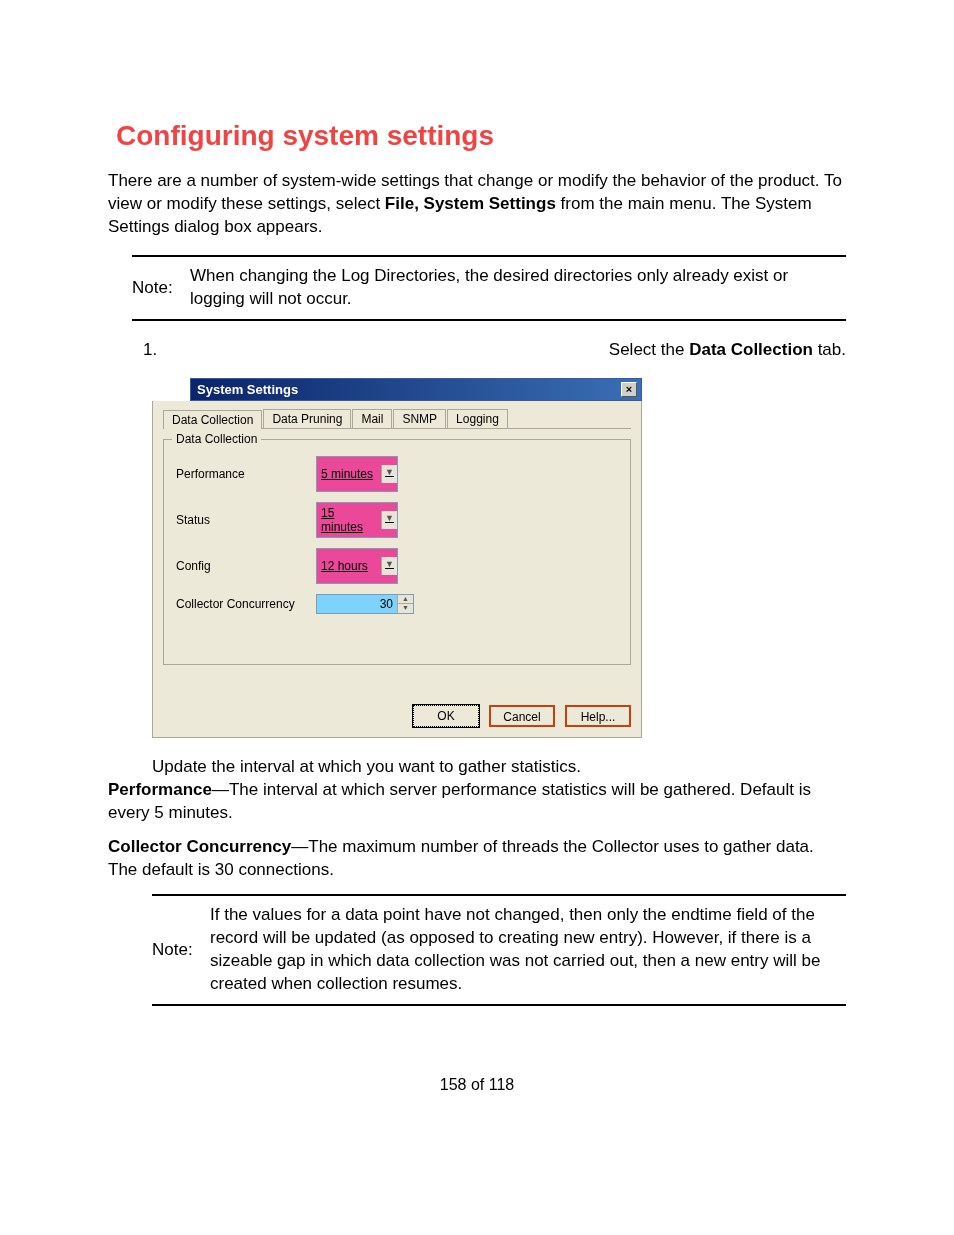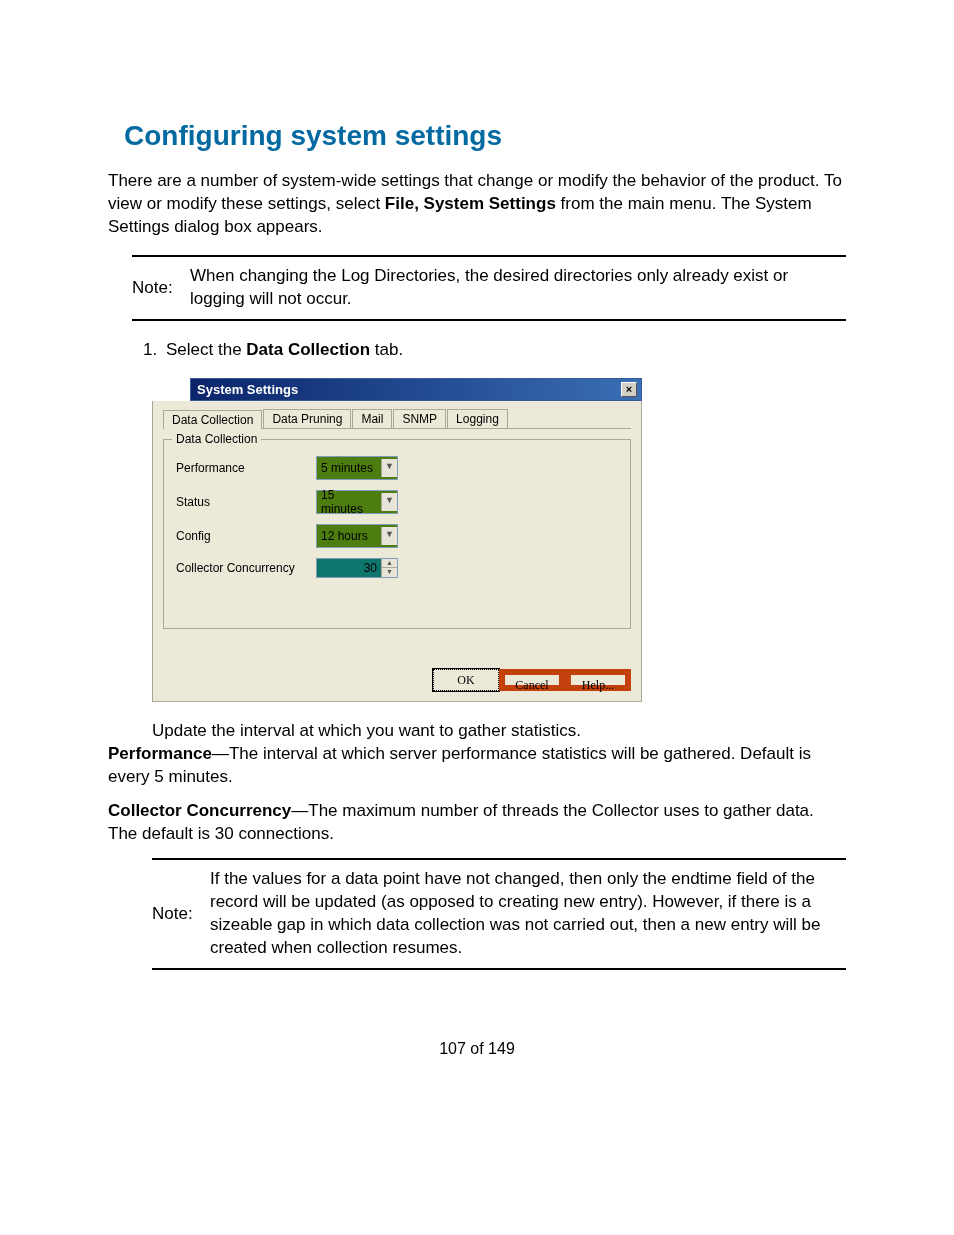--- a/index.html
+++ b/index.html
@@ -9,24 +9,24 @@
     color: #000;
     margin: 0;
     padding: 0;
     background: #fff;
     width: 954px;
   }
   .page {
     padding: 120px 108px 60px 108px;
   }
   h1 {
-    color: #0369a1;
+    color: #ef4444;
     font-size: 28px;
     font-weight: bold;
-    margin: 0 0 18px 16px;
+    margin: 0 0 18px 8px;
   }
   p { margin: 0 0 14px 0; line-height: 1.35; }
   .bold { font-weight: bold; }
   .note-block {
     border-top: 2px solid #000;
     border-bottom: 2px solid #000;
     margin: 16px 0 18px 24px;
     padding: 8px 0;
   }
   .note-table { display: table; width: 100%; }
@@ -35,21 +35,21 @@
     vertical-align: middle;
     width: 58px;
     padding-right: 4px;
   }
   .note-body-cell {
     display: table-cell;
     vertical-align: middle;
     line-height: 1.35;
   }
   ol { margin: 0 0 16px 22px; padding-left: 32px; }
-  ol li { padding-left: 4px; margin-bottom: 10px; line-height: 1.35; }
+  ol li { padding-left: 4px; margin-bottom: 10px; line-height: 1.35; text-align: right; }
 
   
   .dialog-wrap {
     margin: 12px 0 18px 44px;
     width: 490px;
     font-family: Tahoma, Arial, sans-serif;
     font-size: 12px;
   }
   .titlebar {
     background: linear-gradient(to right, #0A246A, #3A6FB5);
@@ -122,47 +122,48 @@
     align-items: center;
     margin-bottom: 10px;
   }
   .form-label {
     width: 140px;
     font-size: 12px;
   }
   .dropdown {
     display: inline-flex;
     align-items: center;
-    background: #4d7c0f;
+    background: #ec4899;
     border: 1px solid #7f9db9;
-    height: 24px;
+    height: 36px;
     width: 82px;
     font-size: 12px;
+    text-decoration: underline;
   }
   .dropdown .val {
     flex: 1;
     padding: 0 4px;
   }
   .dropdown .arrow {
     width: 16px;
     height: 18px;
     background: #e8e4d8;
     border-left: 1px solid #aca899;
     text-align: center;
     line-height: 14px;
     font-size: 9px;
     color: #555;
   }
   .spinner {
     display: inline-flex;
     align-items: stretch;
-    background: #0f766e;
+    background: #7dd3fc;
     border: 1px solid #7f9db9;
     height: 20px;
-    width: 82px;
+    width: 98px;
   }
   .spinner .val {
     flex: 1;
     text-align: right;
     padding: 2px 4px 0 4px;
     font-size: 12px;
   }
   .spinner .arrows {
     width: 16px;
     display: flex;
@@ -174,26 +175,26 @@
     background: #e8e4d8;
     text-align: center;
     font-size: 7px;
     line-height: 8px;
     color: #555;
   }
   .spinner .arrows div:first-child { border-bottom: 1px solid #aca899; }
   .btn-row {
     display: flex;
     justify-content: flex-end;
+    gap: 10px;
     margin-top: 40px;
-    font-family: Liberation Serif, serif;
   }
   .win-btn {
     background: #ece9d8;
-    border: 6px solid #c2410c;
+    border: 2px solid #c2410c;
     min-width: 66px;
     height: 22px;
     font-size: 12px;
     text-align: center;
     line-height: 20px;
   }
   .win-btn.default {
     border: 1px dotted #000;
     outline: 1px solid #000;
   }
@@ -308,14 +309,14 @@
   </div>
 
   <div class="note-block-2">
     <div class="note-table">
       <div class="note-label-cell">Note:</div>
       <div class="note-body-cell">If the values for a data point have not changed, then only the endtime field of the record will be updated (as opposed to creating new entry). However, if there is a sizeable gap in which data collection was not carried out, then a new entry will be created when collection resumes.</div>
     </div>
   </div>
 
 
-  <div class="page-number">107 of 149</div>
+  <div class="page-number">158 of 118</div>
 </div>
 
 </body></html>

